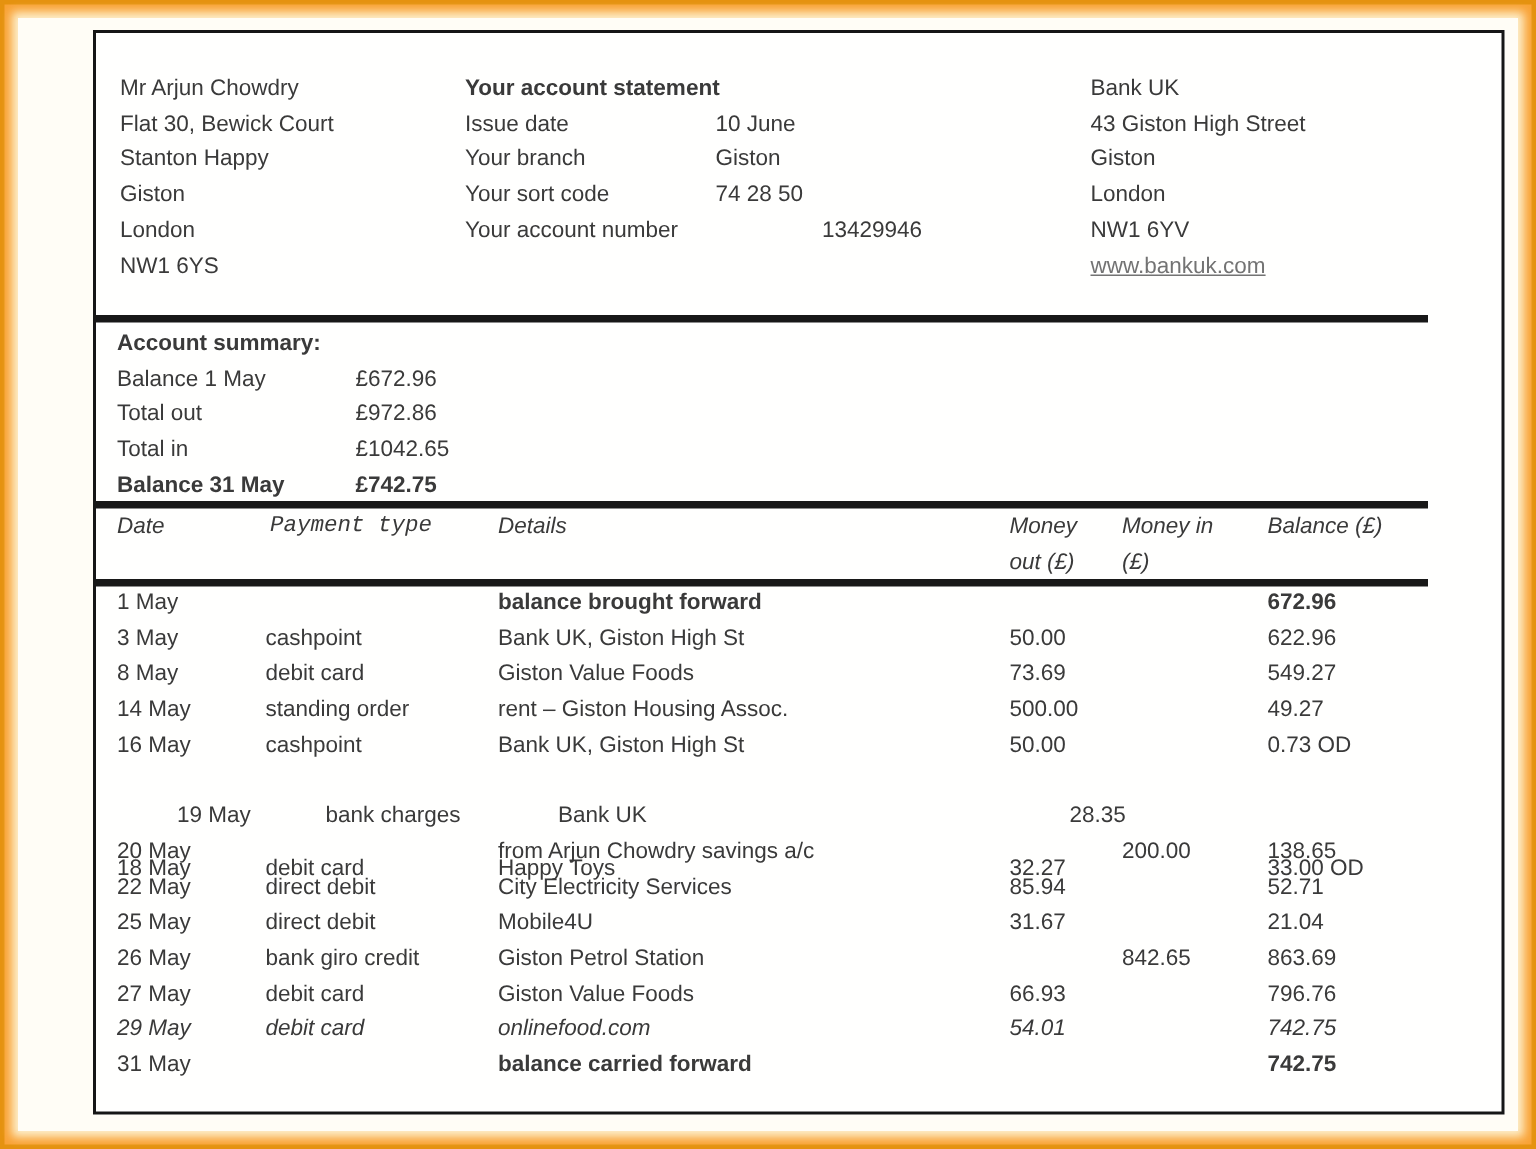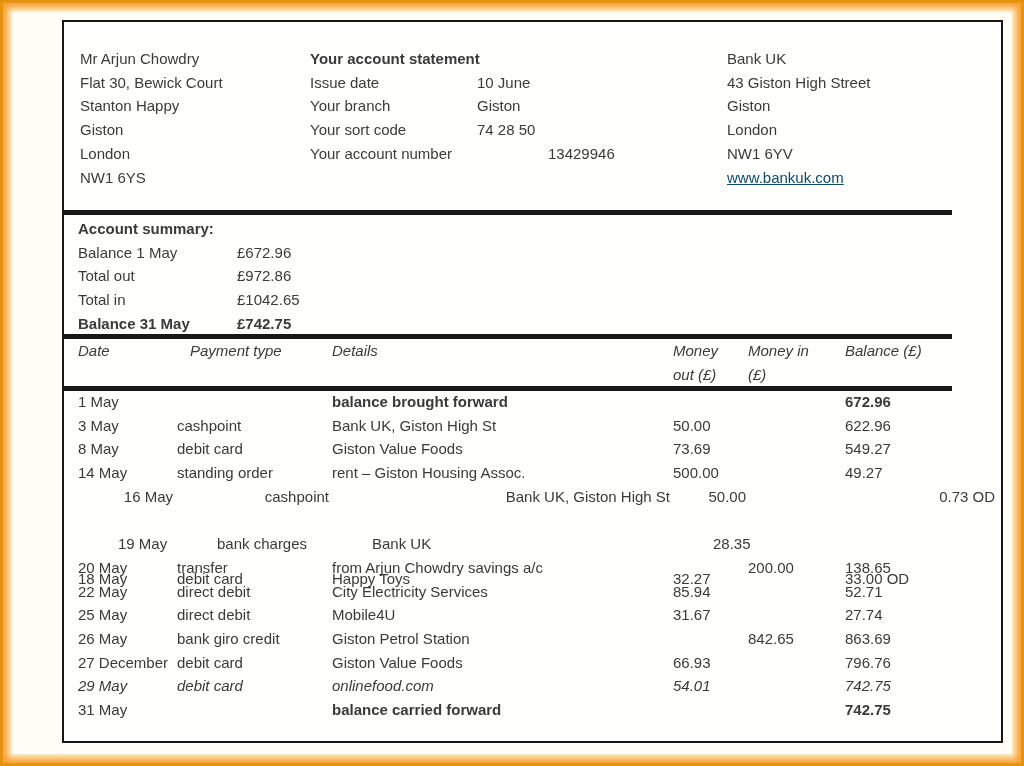--- a/index.html
+++ b/index.html
@@ -20,36 +20,36 @@
     border:2px solid #161616; background:#fffffe;
   }
   .block { position:absolute; line-height:23.7px; }
   .addr-recipient { left:16px;  top:25px; }
   .stmt-block     { left:246px; top:25px; width:380px; }
   .addr-bank      { left:663px; top:25px; }
   .bold { font-weight:700; }
   .stmt-row { position:relative; height:23.7px; }
   .stmt-value { position:absolute; left:167px; top:0; white-space:nowrap; }
   .stmt-row.acct .stmt-value { left:238px; }
-  .weblink { color:#0c4a6e; text-decoration:underline; cursor:pointer; }
+  .weblink { color:#737373; text-decoration:underline; cursor:pointer; }
 
   .rule { position:absolute; left:-2px; width:890px; height:5px; background:#181818; }
   .rule-1 { top:188px; }
   .rule-2 { top:312px; }
   .rule-3 { top:364px; }
 
   .summary-block { left:14px; top:195px; }
   .sum-row { position:relative; height:23.7px; }
   .sum-value { position:absolute; left:159px; top:0; white-space:nowrap; }
 
   .thead { position:absolute; top:317px; left:0; width:937px; height:53px;
            font-style:italic; line-height:23.7px; }
   .thead span { position:absolute; top:0; }
   .h-date    { left:14px; }
-  .h-ptype   { left:126px; }
+  .h-ptype   { left:116px;font-family:Liberation Mono, monospace; }
   .h-details { left:268px; }
   .h-out     { left:609px; width:70px; }
   .h-in      { left:684px; width:82px; }
   .h-balance { left:781px; width:140px; }
 
   .t-row { position:absolute; left:0; width:937px; height:23.7px; line-height:23.7px; }
   .t-row span { position:absolute; top:0; white-space:nowrap; }
   .c-date    { left:14px;  width:95px; }
   .c-ptype   { left:113px; width:152px; }
   .c-details { left:268px; width:338px; }
@@ -168,21 +168,21 @@
 
   <div class="t-row" style="top: 439.1px;">
     <span class="c-date">14 May</span>
     <span class="c-ptype">standing order</span>
     <span class="c-details">rent – Giston Housing Assoc.</span>
     <span class="c-out">500.00</span>
     <span class="c-in"></span>
     <span class="c-balance">49.27</span>
   </div>
 
-  <div class="t-row" style="top: 462.8px; text-align: right;">
+  <div class="t-row" style="top: 462.8px;">
     <span class="c-date">16 May</span>
     <span class="c-ptype">cashpoint</span>
     <span class="c-details">Bank UK, Giston High St</span>
     <span class="c-out">50.00</span>
     <span class="c-in"></span>
     <span class="c-balance">0.73 OD</span>
   </div>
 
   <div class="t-row" style="top: 511px; margin-top: 34px;">
     <span class="c-date">18 May</span>
@@ -196,21 +196,20 @@
   <div class="t-row" style="top: 510.2px; margin-left: 40px;">
     <span class="c-date">19 May</span>
     <span class="c-ptype">bank charges</span>
     <span class="c-details">Bank UK</span>
     <span class="c-out">28.35</span>
     <span class="c-in"></span>
   </div>
 
   <div class="t-row" style="top: 533.9px;">
     <span class="c-date">20 May</span>
-    <span class="c-ptype">transfer</span>
     <span class="c-details">from Arjun Chowdry savings a/c</span>
     <span class="c-out"></span>
     <span class="c-in">200.00</span>
     <span class="c-balance">138.65</span>
   </div>
 
   <div class="t-row" style="top: 557.6px;">
     <span class="c-date">22 May</span>
     <span class="c-ptype">direct debit</span>
     <span class="c-details">City Electricity Services</span>
@@ -218,34 +217,34 @@
     <span class="c-in"></span>
     <span class="c-balance">52.71</span>
   </div>
 
   <div class="t-row" style="top: 581.3px;">
     <span class="c-date">25 May</span>
     <span class="c-ptype">direct debit</span>
     <span class="c-details">Mobile4U</span>
     <span class="c-out">31.67</span>
     <span class="c-in"></span>
-    <span class="c-balance">27.74</span>
+    <span class="c-balance">21.04</span>
   </div>
 
   <div class="t-row" style="top: 605px;">
     <span class="c-date">26 May</span>
     <span class="c-ptype">bank giro credit</span>
     <span class="c-details">Giston Petrol Station</span>
     <span class="c-out"></span>
     <span class="c-in">842.65</span>
     <span class="c-balance">863.69</span>
   </div>
 
   <div class="t-row" style="top: 628.7px;">
-    <span class="c-date">27 December</span>
+    <span class="c-date">27 May</span>
     <span class="c-ptype">debit card</span>
     <span class="c-details">Giston Value Foods</span>
     <span class="c-out">66.93</span>
     <span class="c-in"></span>
     <span class="c-balance">796.76</span>
   </div>
 
   <div class="t-row" style="top: 652.4px; font-style: italic;">
     <span class="c-date">29 May</span>
     <span class="c-ptype">debit card</span>

